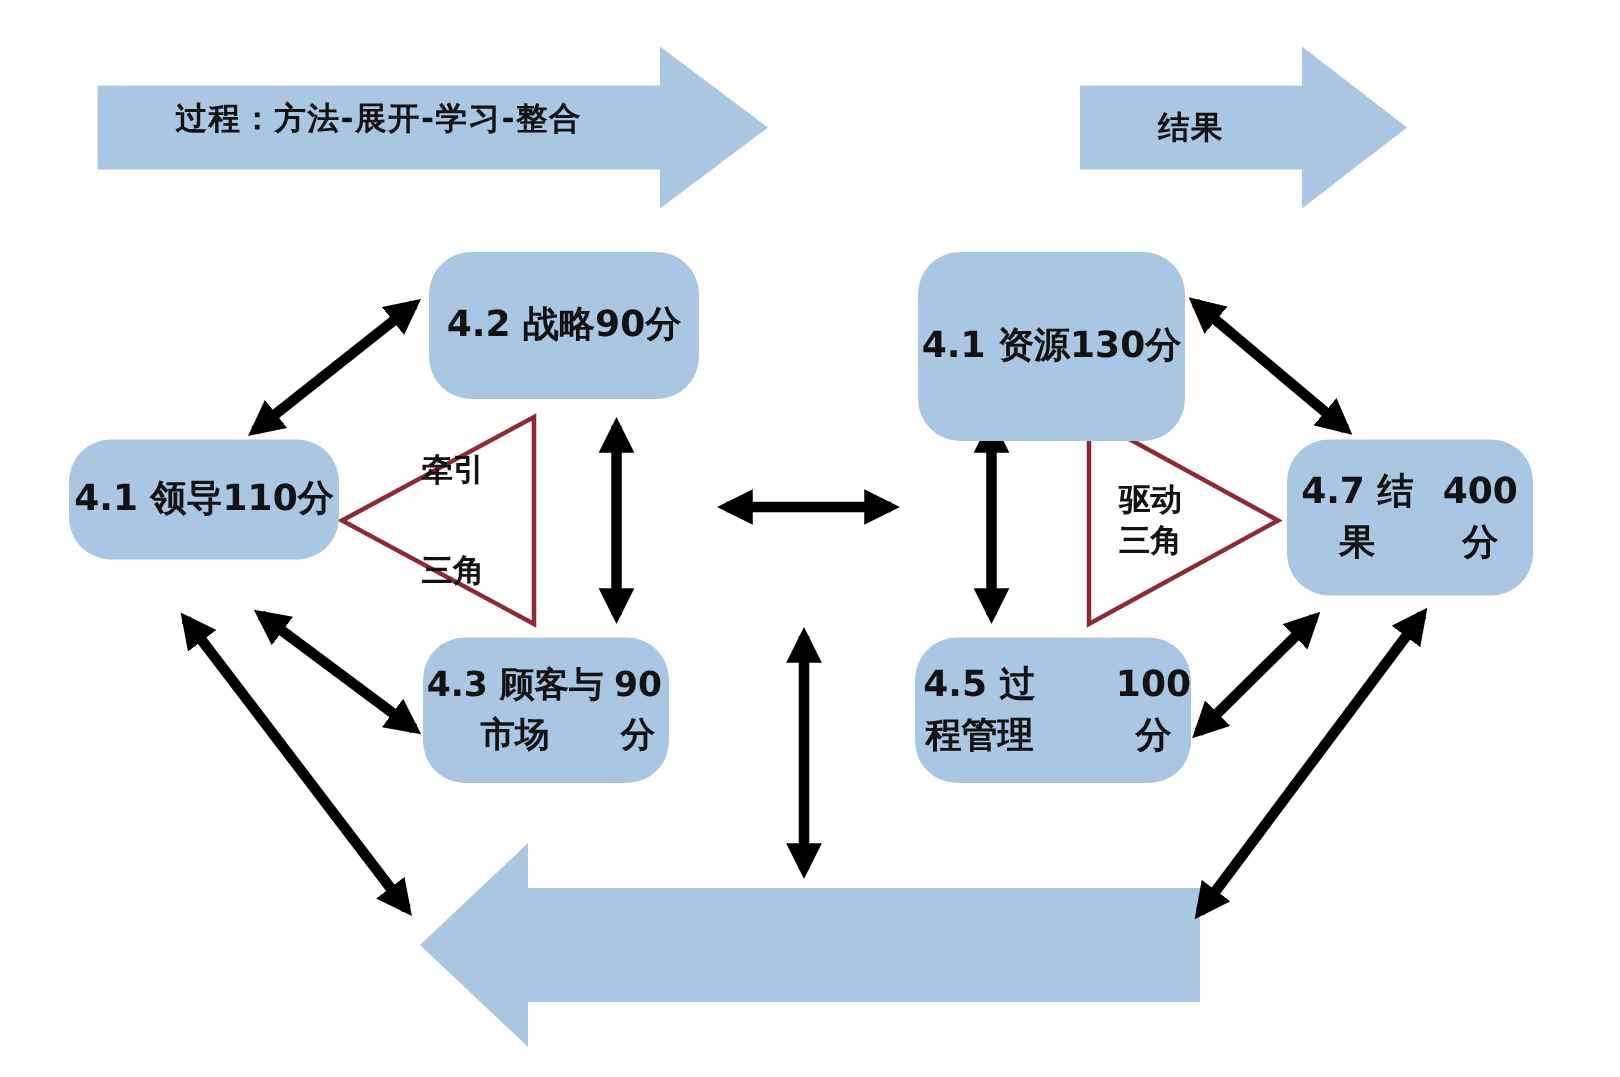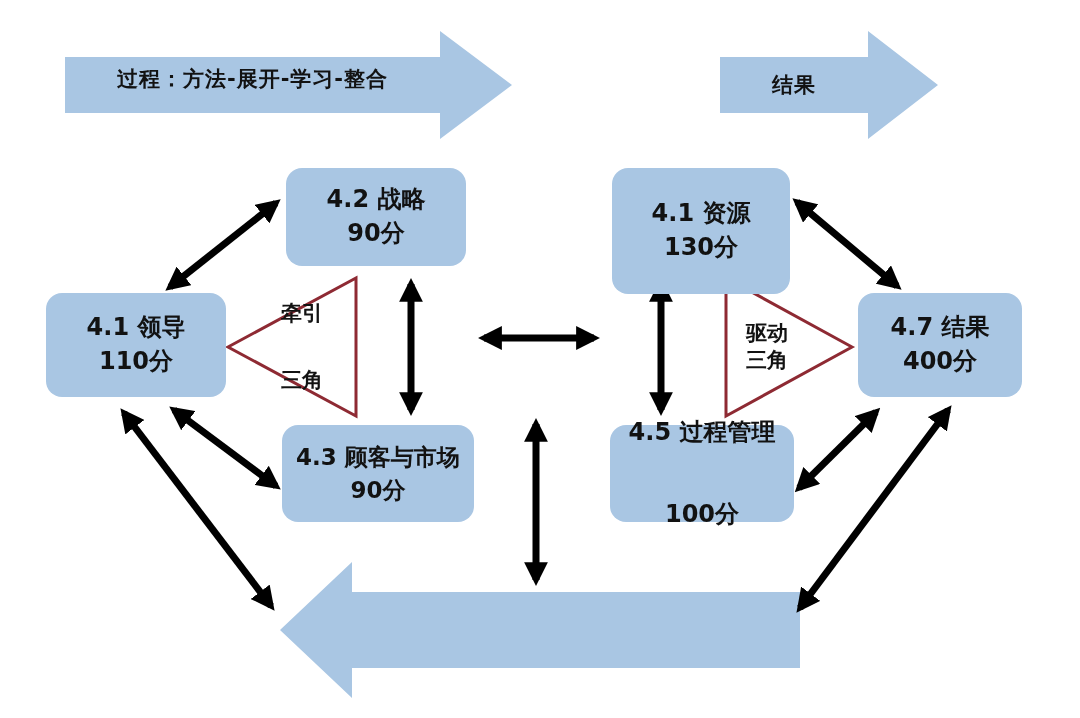--- a/index.html
+++ b/index.html
@@ -30,22 +30,22 @@
   .label{
     position:absolute;
     display:flex;align-items:center;justify-content:center;
     color:var(--text);font-weight:bold;text-align:center;
     white-space:pre;
   }
   .banner-label{font-size:21px;letter-spacing:1px;}
   .box{
     position:absolute;
     background:var(--box-fill);
-    border-radius:16px;
-    display:flex;flex-direction:column;align-items:center;justify-content:center;
+    border-radius:28px;
+    display:flex;flex-direction:row;align-items:center;justify-content:center;
     color:var(--text);font-weight:bold;font-size:24px;line-height:1.4;
     text-align:center;
   }
   .tri-label{
     position:absolute;
     display:flex;flex-direction:column;align-items:center;justify-content:center;
     color:var(--text);font-weight:bold;font-size:21px;line-height:1.3;
     text-align:center;
   }
 </style>
@@ -86,31 +86,31 @@
   <div class="box" style="left:286px;top:168px;width:180px;height:98px;">
     <div>4.2 战略</div>
     <div>90分</div>
   </div>
 
   <div class="box" style="left:612px;top:168px;width:178px;height:126px;">
     <div>4.1 资源</div>
     <div>130分</div>
   </div>
 
-  <div class="box" style="left:46px;top:293px;width:180px;height:104px;">
+  <div class="box" style="left:46px;top:293px;width:180px;height:80px;">
     <div>4.1 领导</div>
     <div>110分</div>
   </div>
 
   <div class="box" style="left:858px;top:293px;width:164px;height:104px;">
     <div>4.7 结果</div>
     <div>400分</div>
   </div>
 
-  <div class="box" style="left:282px;top:425px;width:192px;height:97px;font-size:23px;">
+  <div class="box" style="left:282px;top:425px;width:164px;height:97px;font-size:23px;">
     <div>4.3 顾客与市场</div>
     <div>90分</div>
   </div>
 
   <div class="box" style="left:610px;top:425px;width:184px;height:97px;gap:48px;">
     <div>4.5 过程管理</div>
     <div>100分</div>
   </div>
 
   <div class="tri-label" style="left:271px;top:311px;width:62px;height:72px;gap:39px;">

